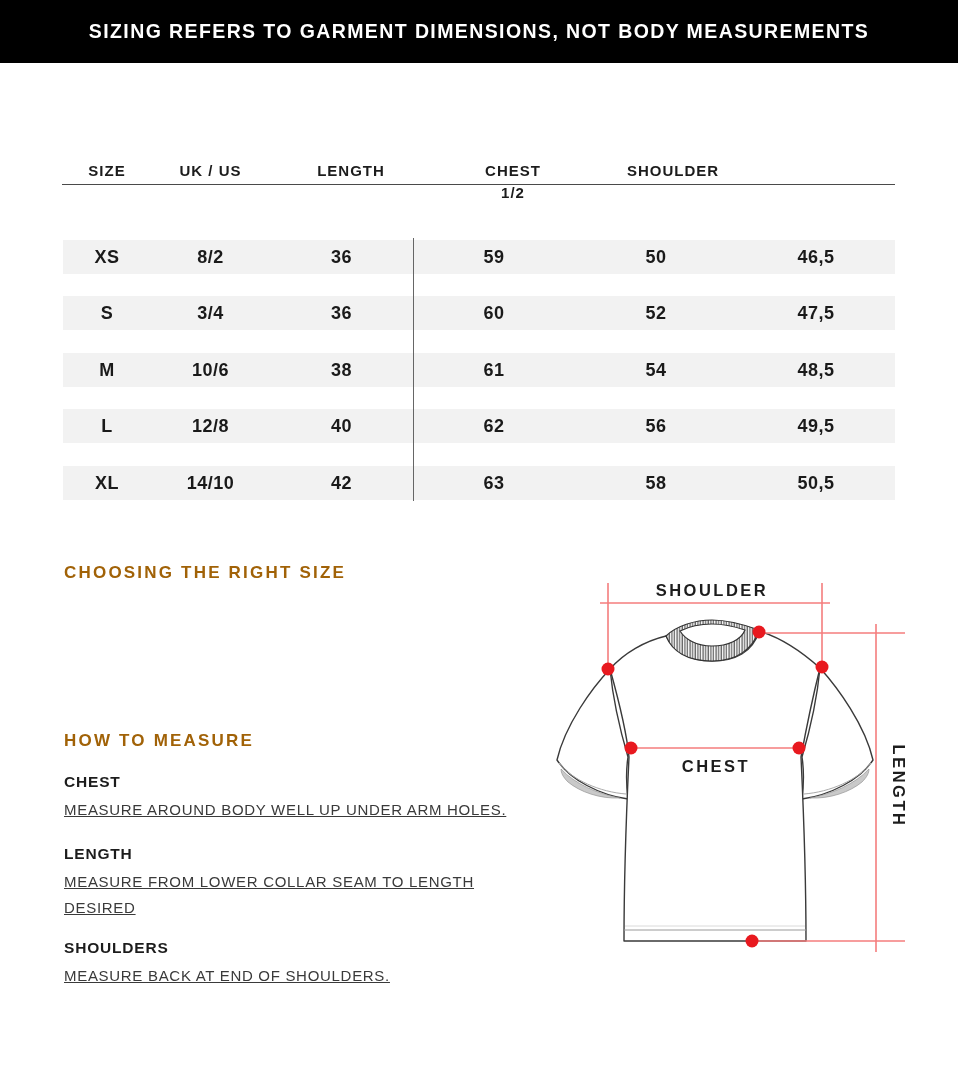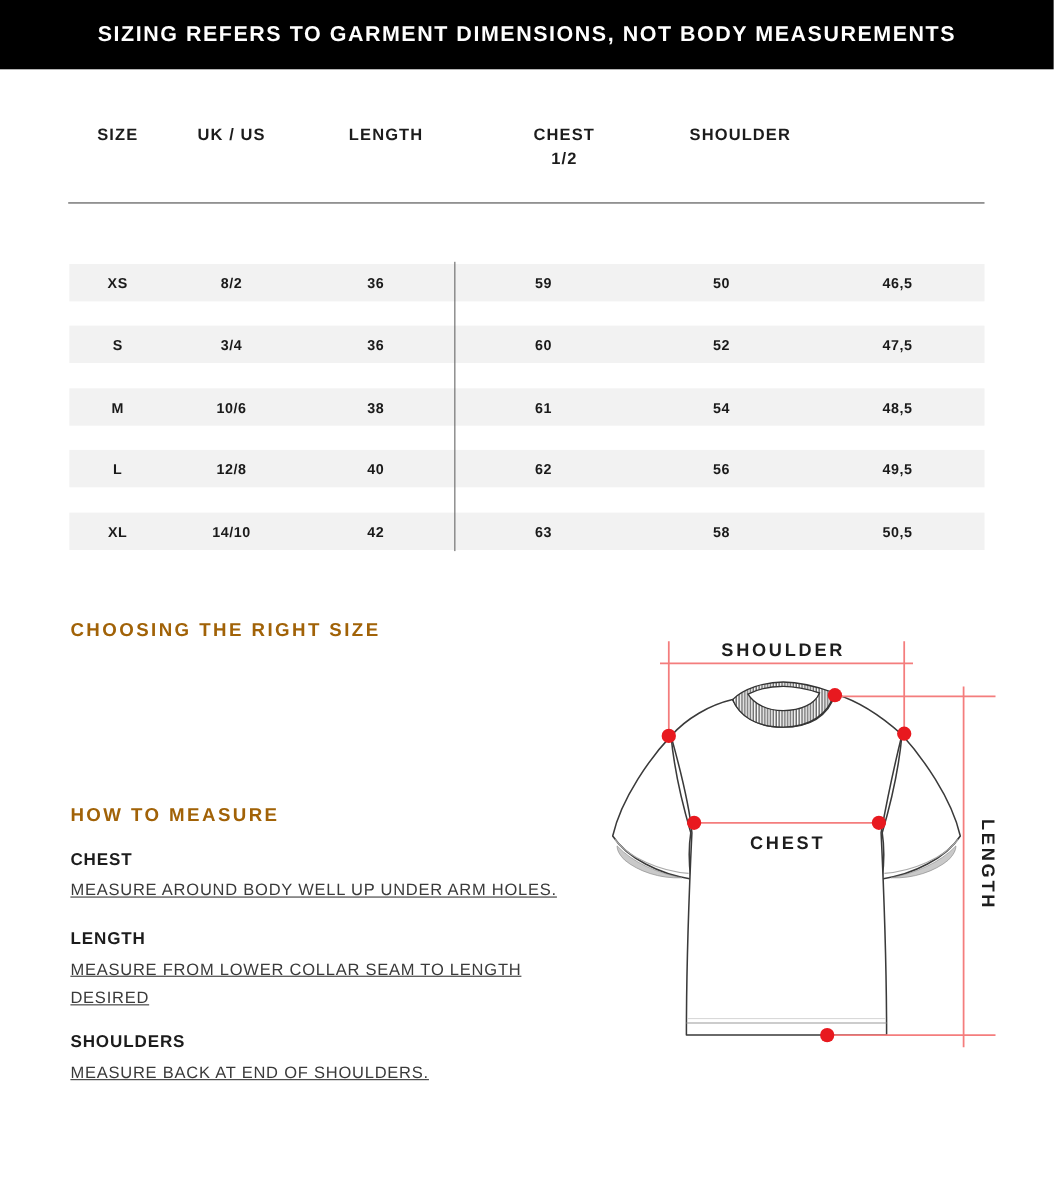--- a/index.html
+++ b/index.html
@@ -15,31 +15,32 @@
   .banner-title{
     color:#fff;font-size:19.5px;font-weight:700;letter-spacing:1.4px;white-space:nowrap;
   }
   
   .thead{
     position:absolute;left:63px;top:112px;width:832px;display:flex;
   }
   .hcell{
     text-align:center;font-size:15px;font-weight:700;letter-spacing:1px;color:#1c1c1c;
     line-height:22px;
+    margin-top:48px;
   }
   .header-rule{
     position:absolute;left:62px;top:184px;width:833px;height:1px;background:#4a4a4a;
   }
   .trow{
     position:absolute;left:63px;width:832px;height:34px;background:#f2f2f2;
     display:flex;align-items:center;
   }
   .row-0{top:240px}.row-1{top:296px}.row-2{top:353px}.row-3{top:409px}.row-4{top:466px}
   .cell{
-    text-align:center;font-size:13px;font-weight:700;letter-spacing:.5px;color:#1a1a1a;
+    text-align:center;font-size:18px;font-weight:700;letter-spacing:.5px;color:#1a1a1a;
   }
   .c0{width:88px}.c1{width:119px}.c2{width:143px}.c3{width:162px}.c4{width:162px}.c5{width:158px}
   .col-divider{
     position:absolute;left:413px;top:238px;width:1px;height:263px;background:#666;
   }
   
   .section-heading{
     position:absolute;left:64px;font-size:17px;font-weight:700;letter-spacing:2.2px;color:#a16207;
   }
   .h-choosing{top:563px}

